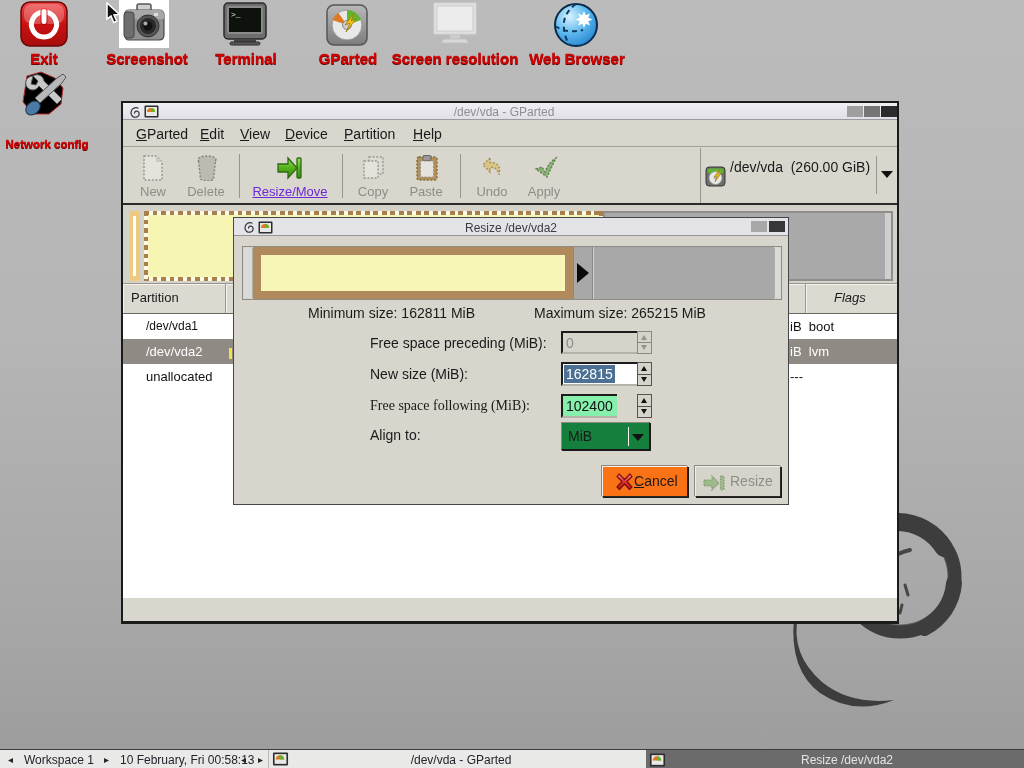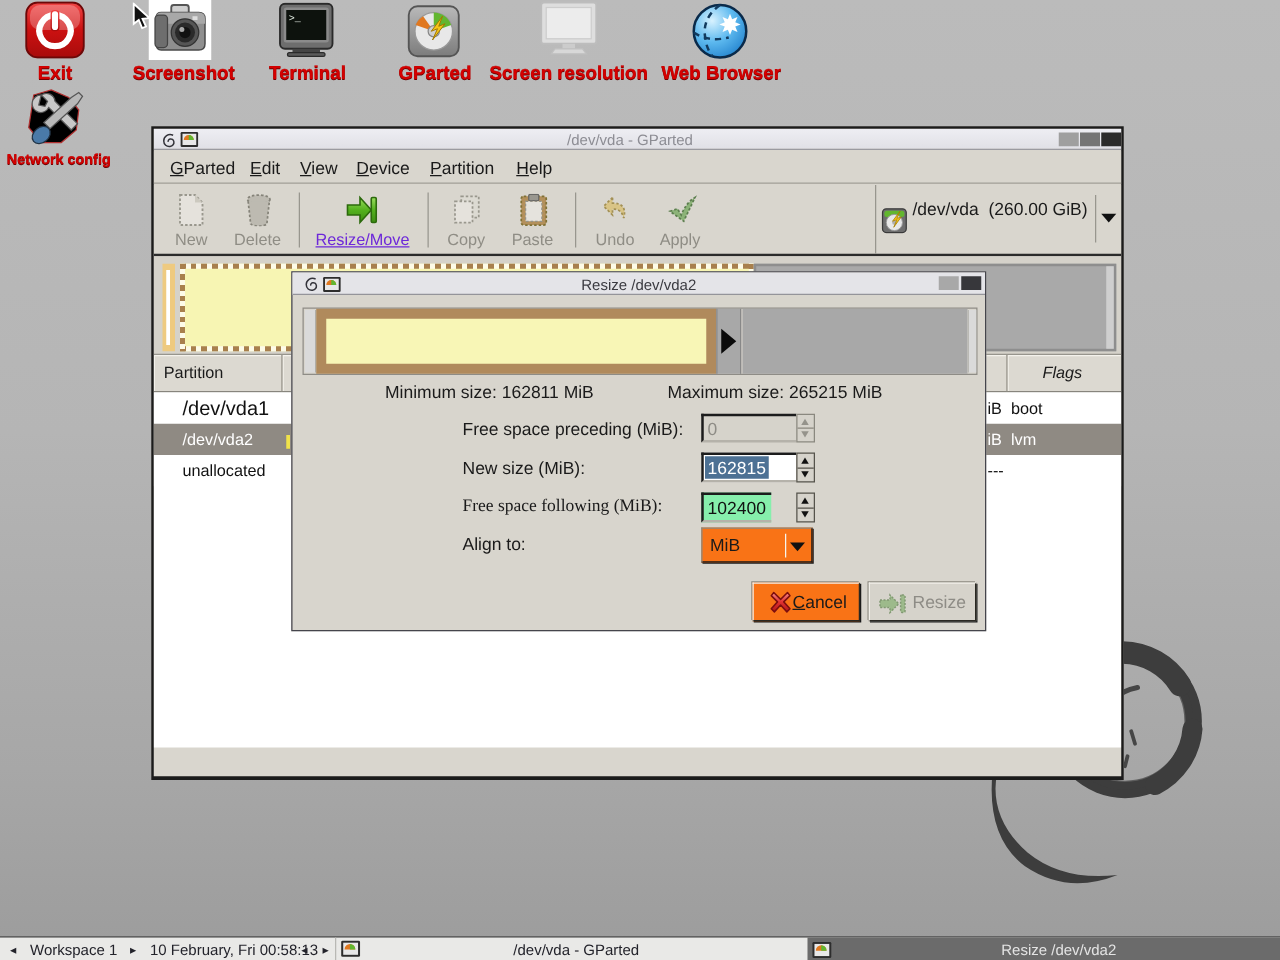--- a/index.html
+++ b/index.html
@@ -108,21 +108,21 @@
     <path d="M32 9 l1.7 4.3 4.3 -1.8 -1.8 4.3 4.3 1.7 -4.3 1.7 1.8 4.3 -4.3 -1.8 -1.7 4.3 -1.7 -4.3 -4.3 1.8 1.8 -4.3 -4.3 -1.7 4.3 -1.7 -1.8 -4.3 4.3 1.8 z" fill="#ffffff"></path>
   </svg>
   <div class="lbl" style="left:577px;top:50px;">Web Browser</div>
 
   <svg class="abs" style="left:19px;top:70px;z-index:3" width="52" height="48" viewBox="0 0 52 48">
     <path d="M8 6 l14 -4 14 6 8 10 -2 16 -12 10 -16 0 -10 -12 z" fill="#000" stroke="#b03030" stroke-width="1"></path>
     <path d="M14 6 a7 7 0 1 0 6 10 l18 18 5 -5 -18 -18 a7 7 0 0 0 -11 -5 l5 5 -2 4 -5 -1 z" fill="#c8c8c8" stroke="#555" stroke-width="1"></path>
     <path d="M38 8 l6 -4 3 3 -4 6 -22 20 -5 -5 z" fill="#b8b8b8" stroke="#555" stroke-width="1"></path>
     <ellipse cx="14" cy="38" rx="8" ry="6" transform="rotate(-40 14 38)" fill="#4a7aa8" stroke="#234" stroke-width="1"></ellipse>
   </svg>
-  <div class="lbl" style="left:47px;top:122px;font-size:11.5px;">Network config</div>
+  <div class="lbl" style="left:47px;top:138px;font-size:11.5px;">Network config</div>
 
   <svg class="abs" style="left:105px;top:2px;z-index:9" width="19" height="23" viewBox="0 0 19 23">
     <path d="M2 1 L2 17 L6 14 L8.7 20.5 L11.8 19.2 L9 13 L14.5 12.5 Z" fill="#111" stroke="#fff" stroke-width="1.5"></path>
   </svg>
 
   <div class="abs" id="win" style="left:121px;top:101px;width:778px;height:523px;z-index:2;border:2px solid #1b1b1b;border-bottom-width:3px;background:#d9d6ce;overflow:hidden;">
 
     <div class="abs" style="left:0;top:0;width:774px;height:17px;background:linear-gradient(#eeeef3,#e0e0e6);border-bottom:1px solid #9a9aa0;">
       <svg class="abs" style="left:5px;top:2px" width="14" height="14" viewBox="0 0 14 14">
         <path d="M10.5 3.2 C6.5 1.6 3 4.2 3 7.7 C3 10.7 5.4 12.6 8 12.2 C10.2 11.9 11.4 10.2 11.1 8.4 C10.8 6.8 9.4 5.9 8.1 6.2 C6.9 6.5 6.3 7.5 6.6 8.5" fill="none" stroke="#33333a" stroke-width="1.2"></path>
@@ -235,21 +235,21 @@
     <div class="abs" style="left:0;top:181px;width:774px;height:30px;background:#dcd9d1;border-bottom:1px solid #6b6961;">
       <div class="abs" style="left:0;top:0;width:103px;height:29px;border-right:1px solid #9a988f;box-shadow:inset 1px 1px 0 #f4f2ec;"></div>
       <div class="abs" style="left:8px;top:6px;font-size:13px;color:#1a1a1a;">Partition</div>
       <div class="abs" style="left:103px;top:0;width:580px;height:29px;border-right:1px solid #9a988f;box-shadow:inset 1px 1px 0 #f4f2ec;"></div>
       <div class="abs" style="left:683px;top:0;width:91px;height:29px;box-shadow:inset 1px 1px 0 #f4f2ec;"></div>
       <div class="abs" style="left:711px;top:6px;font-size:13px;color:#1a1a1a;font-style:italic;">Flags</div>
     </div>
 
     <div class="abs" style="left:0;top:211px;width:774px;height:284px;background:#fff;">
       <div class="abs" style="left:0;top:0;width:774px;height:25px;background:#fff;">
-        <div class="abs" style="left:23px;top:5px;font-size:16px;color:#111;text-align:right;">/dev/vda1</div>
+        <div class="abs" style="left:23px;top:5px;font-size:12px;color:#111;text-align:right;">/dev/vda1</div>
         <div class="abs" style="left:667px;top:5px;font-size:13px;color:#111;">iB&nbsp;&nbsp;boot</div>
       </div>
       <div class="abs" style="left:0;top:25px;width:774px;height:25px;background:#8f8a83;">
         <div class="abs" style="left:23px;top:5px;font-size:13px;color:#fff;">/dev/vda2</div>
         <div class="abs" style="left:667px;top:5px;font-size:13px;color:#fff;">iB&nbsp;&nbsp;lvm</div>
         <div class="abs" style="left:106px;top:9px;width:3px;height:11px;background:#f0e24a;"></div>
       </div>
       <div class="abs" style="left:0;top:50px;width:774px;height:25px;background:#fff;">
         <div class="abs" style="left:23px;top:5px;font-size:13px;color:#111;">unallocated</div>
         <div class="abs" style="left:667px;top:5px;font-size:13px;color:#111;">---</div>
@@ -316,21 +316,21 @@
 
     <div class="abs" style="left:327px;top:176px;width:56px;height:24px;background:#86efac;border:2px solid;border-color:#1c1c1c #fff #b5b2aa #1c1c1c;border-right:none;">
       <div class="abs" style="left:3px;top:2px;font-size:14px;color:#111;">102400</div>
     </div>
     <div class="abs" style="left:403px;top:176px;width:15px;height:24px;border:1px solid #55534b;background:#d6d3cb;">
       <div class="abs" style="left:3px;top:3px;width:0;height:0;border:3.5px solid transparent;border-bottom:5px solid #111;border-top:none;"></div>
       <div class="abs" style="left:3px;top:14px;width:0;height:0;border:3.5px solid transparent;border-top:5px solid #111;border-bottom:none;"></div>
       <div class="abs" style="left:0;top:11px;width:13px;height:1px;background:#55534b;"></div>
     </div>
 
-    <div class="abs" style="left:327px;top:204px;width:89px;height:28px;background:#f97316;border:1px solid;border-color:#8a887f #1a1a1a #1a1a1a #8a887f;box-shadow:1px 1px 0 #1a1a1a;">
+    <div class="abs" style="left:327px;top:204px;width:89px;height:28px;background:#15803d;border:1px solid;border-color:#8a887f #1a1a1a #1a1a1a #8a887f;box-shadow:1px 1px 0 #1a1a1a;">
       <div class="abs" style="left:6px;top:5px;font-size:14px;color:#1a1a1a;">MiB</div>
       <div class="abs" style="left:66px;top:4px;width:1px;height:19px;background:#f6f4ee;"></div>
       <div class="abs" style="left:70px;top:11px;width:0;height:0;border:6.5px solid transparent;border-top:7px solid #111;border-bottom:none;"></div>
     </div>
 
     <div class="abs" style="left:368px;top:248px;width:86px;height:31px;background:#f97316;border:1px solid;border-color:#f2f0ea #2a2822 #2a2822 #f2f0ea;box-shadow:1px 1px 0 #1a1a1a, -1px -1px 0 #8a887f;">
       <svg class="abs" style="left:13px;top:5px" width="17" height="19" viewBox="0 0 17 19">
         <defs>
             <linearGradient id="redx" x1="0" y1="0" x2="0" y2="1">
           <stop offset="0" stop-color="#f58a8a"></stop>

